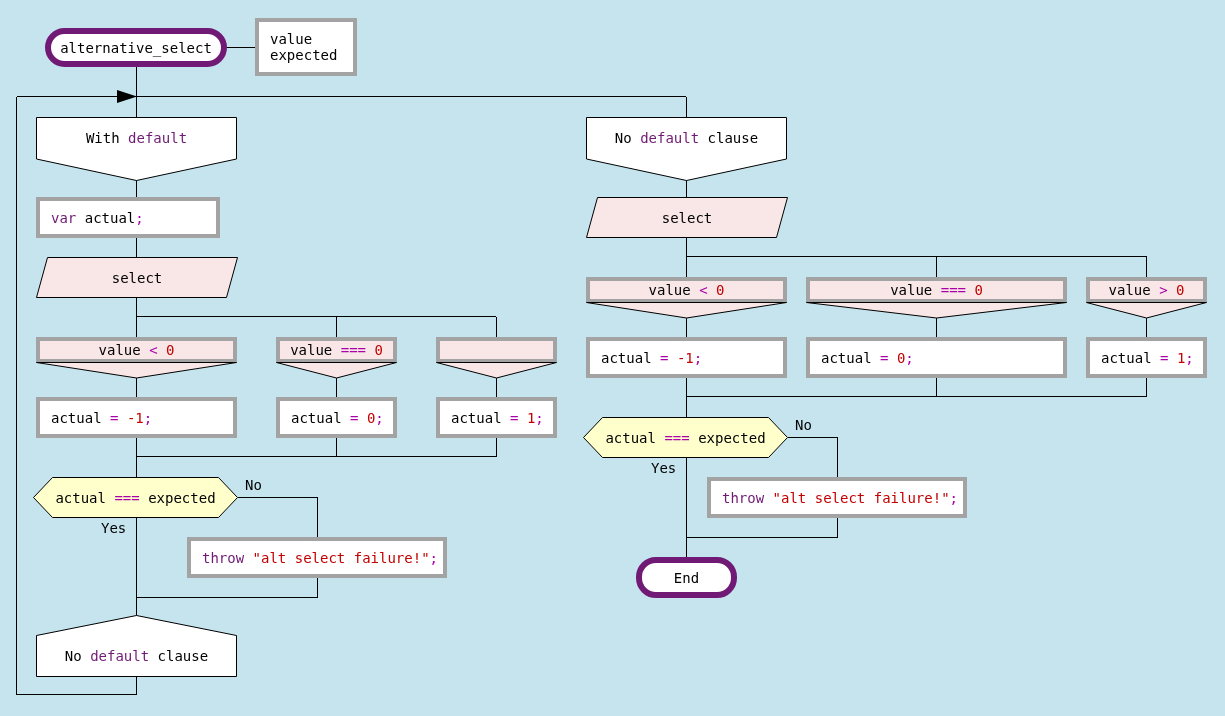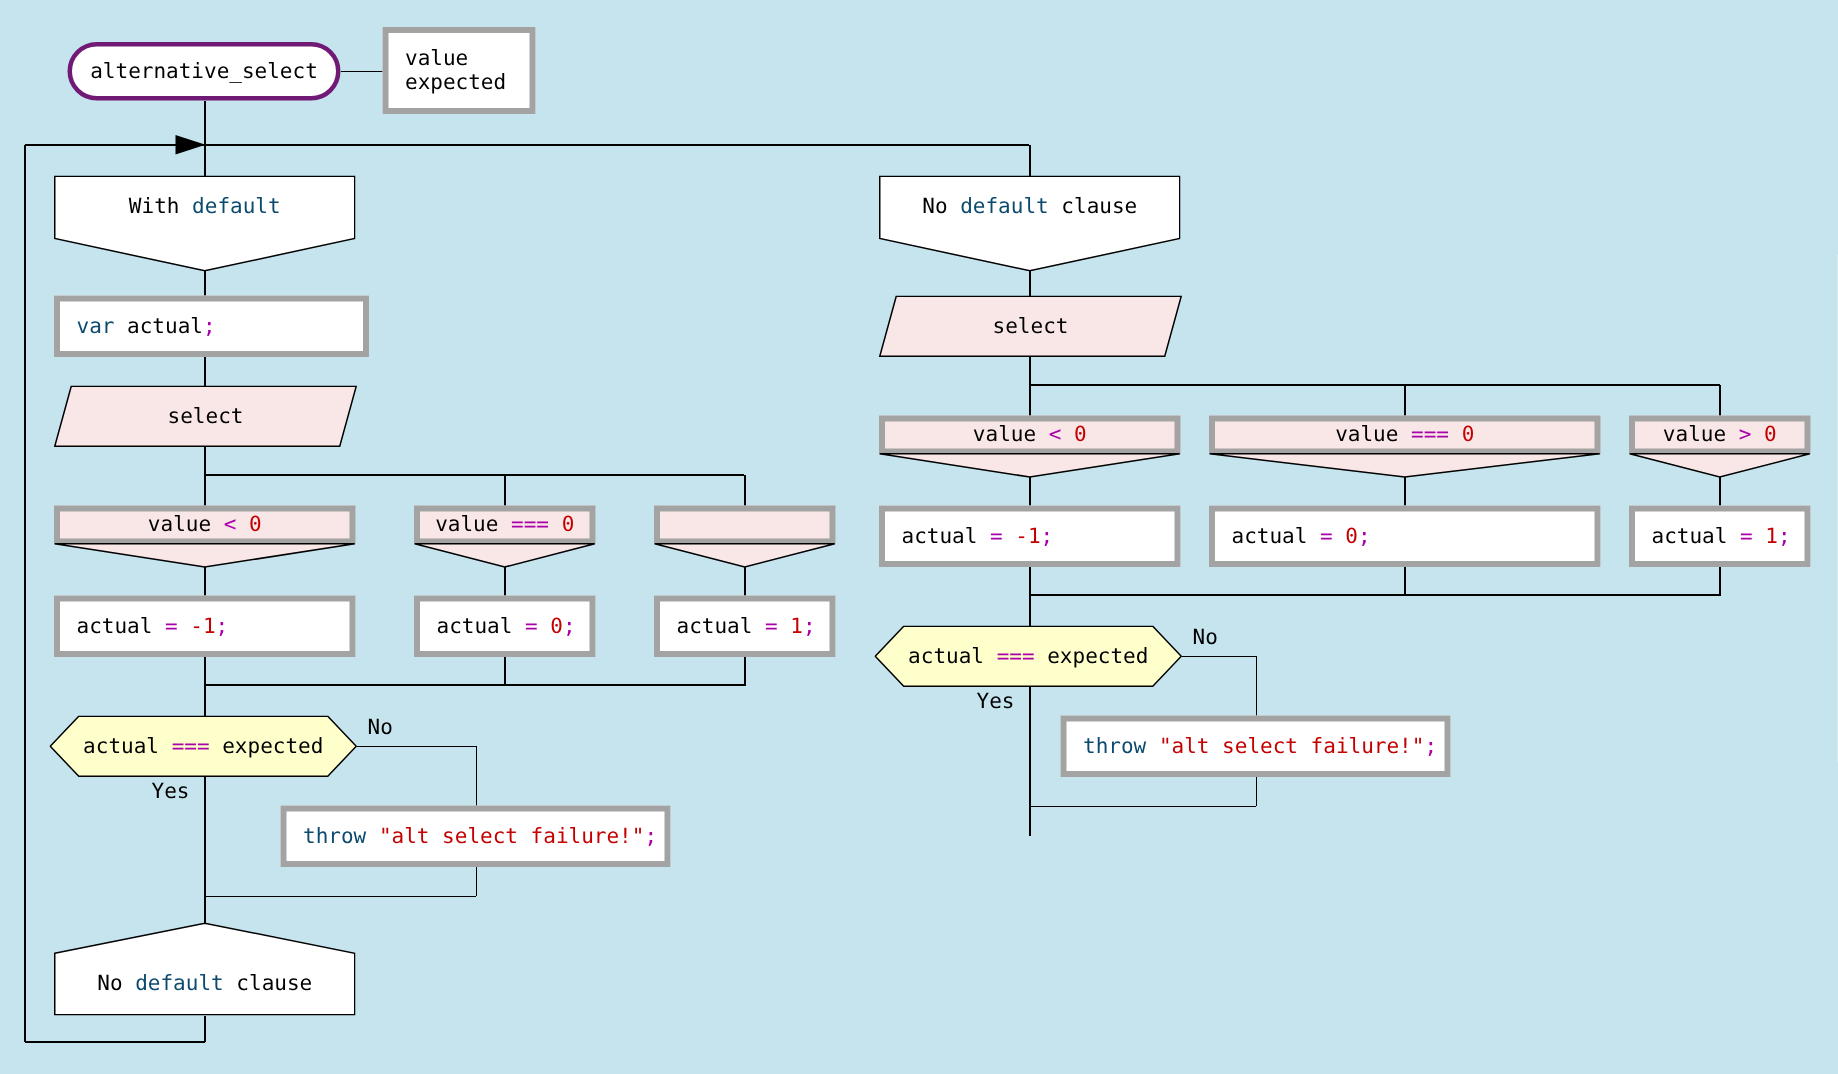--- a/index.html
+++ b/index.html
@@ -6,25 +6,25 @@
   .stage{
     position:relative;width:1225px;height:716px;
     background:#c5e4ee;overflow:hidden;
     font-family:"DejaVu Sans Mono", monospace;
     font-size:14px;color:#000;
   }
   .wires{position:absolute;left:0;top:0;width:1225px;height:716px;}
   .node{position:absolute;box-sizing:border-box;}
   .rect{background:#ffffff;border:4px solid #a3a3a3;}
   .pink{background:#f9e6e6;}
-  .pill{background:#ffffff;border:3px solid #701a75;border-radius:20px;}
+  .pill{background:#ffffff;border:6px solid #701a75;border-radius:20px;}
   .flex{display:flex;align-items:center;justify-content:center;}
   .lal{display:flex;align-items:center;justify-content:flex-start;padding-left:11px;}
   .txt{white-space:pre;}
-  .kw{color:#0c4a6e;}
+  .kw{color:#701a75;}
   .op{color:#aa00aa;}
   .num{color:#c40000;}
   .str{color:#c40000;}
   .shape{position:absolute;left:0;top:0;width:100%;height:100%;display:block;}
   .overlay{position:absolute;left:0;right:0;display:flex;align-items:center;justify-content:center;white-space:pre;}
   .flabel{position:absolute;white-space:pre;}
 </style>
 </head>
 <body>
 
@@ -60,21 +60,21 @@
 expected</span>
   </div>
 
   <div class="node" style="left:36px;top:117px;width:201px;height:64px">
     <svg class="shape">
         <polygon points="0.5,0.5 200.5,0.5 200.5,42 100.5,63.5 0.5,42" fill="#ffffff" stroke="#000"></polygon>
       </svg>
     <div class="overlay txt" style="top:0;height:42px"><span>With </span><span class="kw">default</span></div>
   </div>
 
-  <div class="node rect lal txt" style="left:36px;top:197px;width:210px;height:41px"><span class="kw">var</span><span> actual</span><span class="op">;</span></div>
+  <div class="node rect lal txt" style="left:36px;top:197px;width:184px;height:41px"><span class="kw">var</span><span> actual</span><span class="op">;</span></div>
 
   <div class="node" style="left:36px;top:257px;width:202px;height:41px">
     <svg class="shape">
         <polygon points="11.5,0.5 201.5,0.5 190.5,40.5 0.5,40.5" fill="#f9e6e6" stroke="#000"></polygon>
       </svg>
     <div class="overlay txt" style="top:0;bottom:0">select</div>
   </div>
 
   <div class="node rect pink flex txt" style="left:36px;top:337px;width:201px;height:26px"><span>value </span><span class="op">&lt; </span><span class="num">0</span></div>
   <div class="node" style="left:36px;top:362px;width:201px;height:17px">
@@ -162,14 +162,17 @@
     <svg class="shape">
         <polygon points="19.5,0.5 185.5,0.5 204.5,20.5 185.5,40.5 19.5,40.5 0.5,20.5" fill="#ffffcc" stroke="#000"></polygon>
       </svg>
     <div class="overlay txt" style="top:0;bottom:0"><span>actual </span><span class="op">=== </span><span>expected</span></div>
   </div>
   <div class="flabel" style="left:795px;top:417px">No</div>
   <div class="flabel" style="left:651px;top:460px">Yes</div>
 
   <div class="node rect lal txt" style="left:707px;top:477px;width:260px;height:41px"><span class="kw">throw</span><span class="str"> "alt select failure!"</span><span class="op">;</span></div>
 
+  <div class="node pill flex" style="left:636px;top:557px;width:101px;height:41px">
+    <span class="txt">End</span>
+  </div>
 
 </div>
 
 </body></html>

